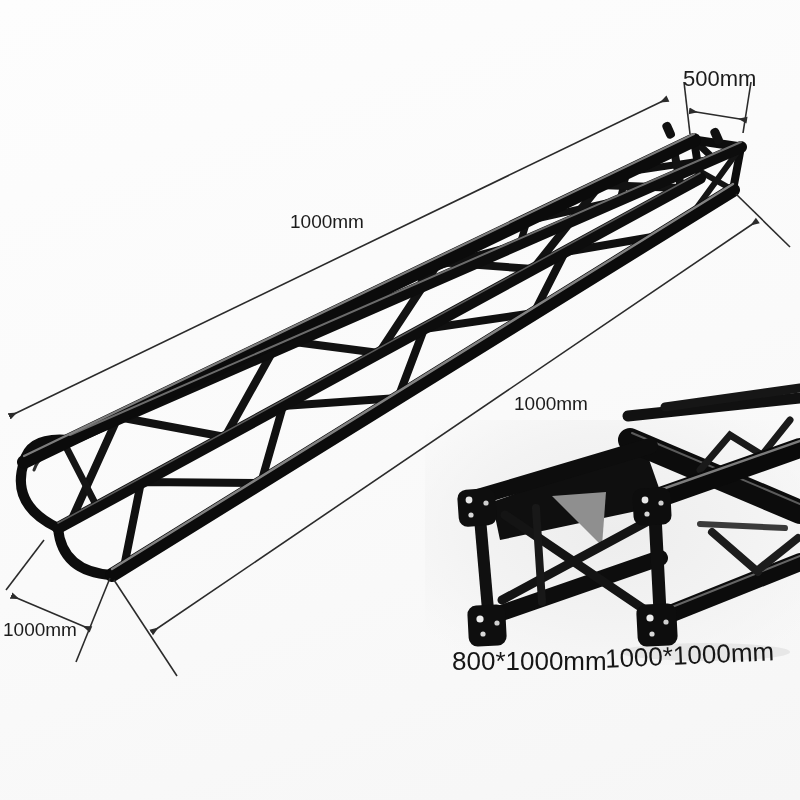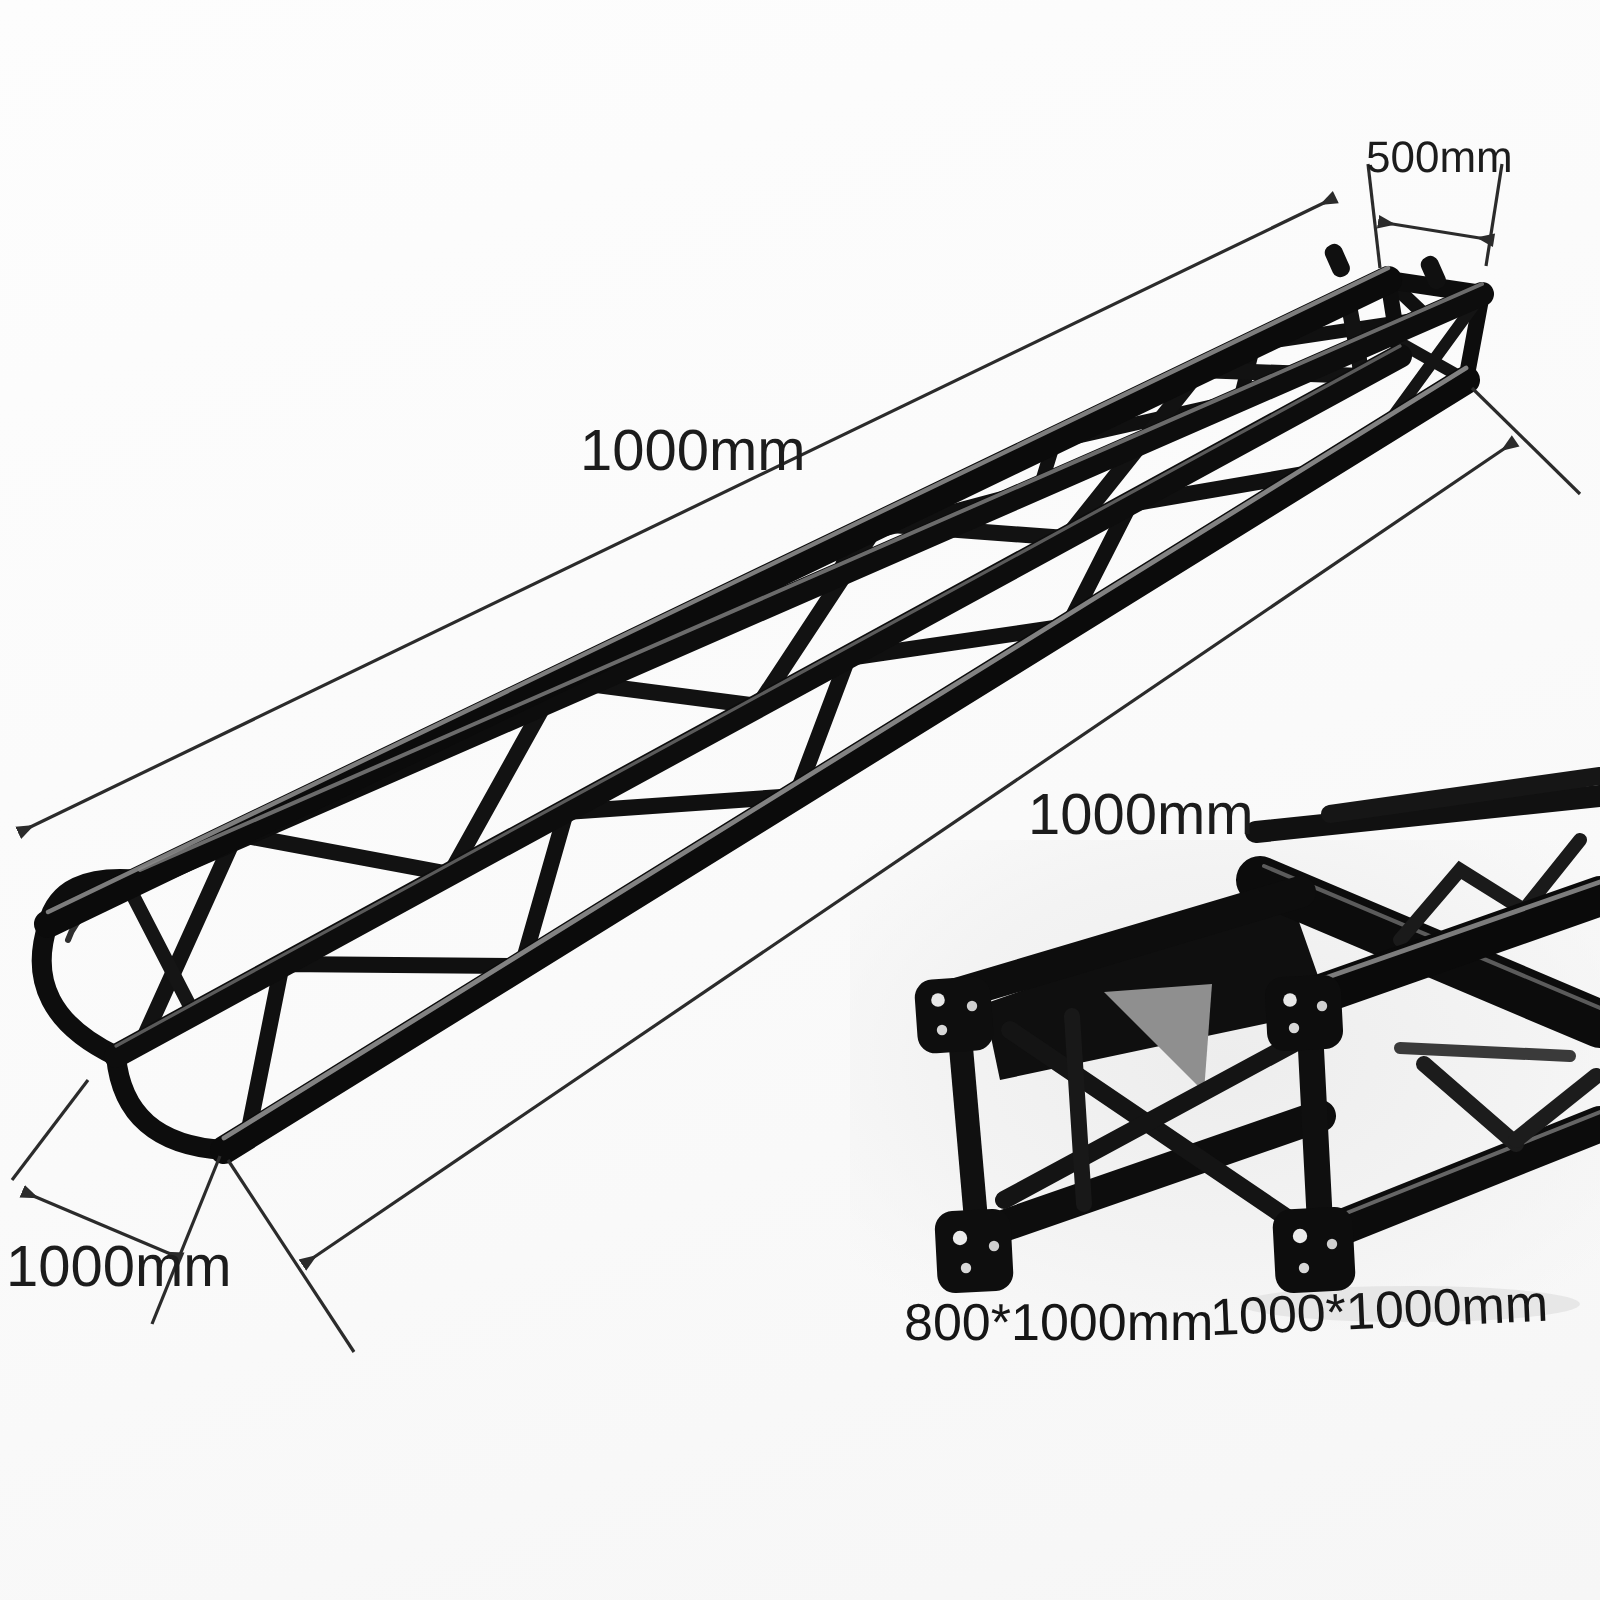--- a/index.html
+++ b/index.html
@@ -3,21 +3,21 @@
 <meta charset="utf-8">
 <style>
   html,body{margin:0;padding:0;}
   body{font-family:"Liberation Sans","DejaVu Sans",sans-serif;}
   #stage{
     position:relative;width:800px;height:800px;overflow:hidden;
     background:linear-gradient(160deg,#fdfdfd 0%,#fafafa 55%,#f6f6f6 100%);
   }
   #scene{position:absolute;left:0;top:0;}
   .dim-label{
-    position:absolute;color:#1c1c1c;font-size:29px;line-height:1;
+    position:absolute;color:#1c1c1c;font-size:19px;line-height:1;
     letter-spacing:0px;white-space:nowrap;user-select:none;
   }
   .product-label{
     position:absolute;color:#161616;font-size:26px;line-height:1;
     font-weight:500;white-space:nowrap;user-select:none;
   }
 </style>
 </head>
 <body>
 

